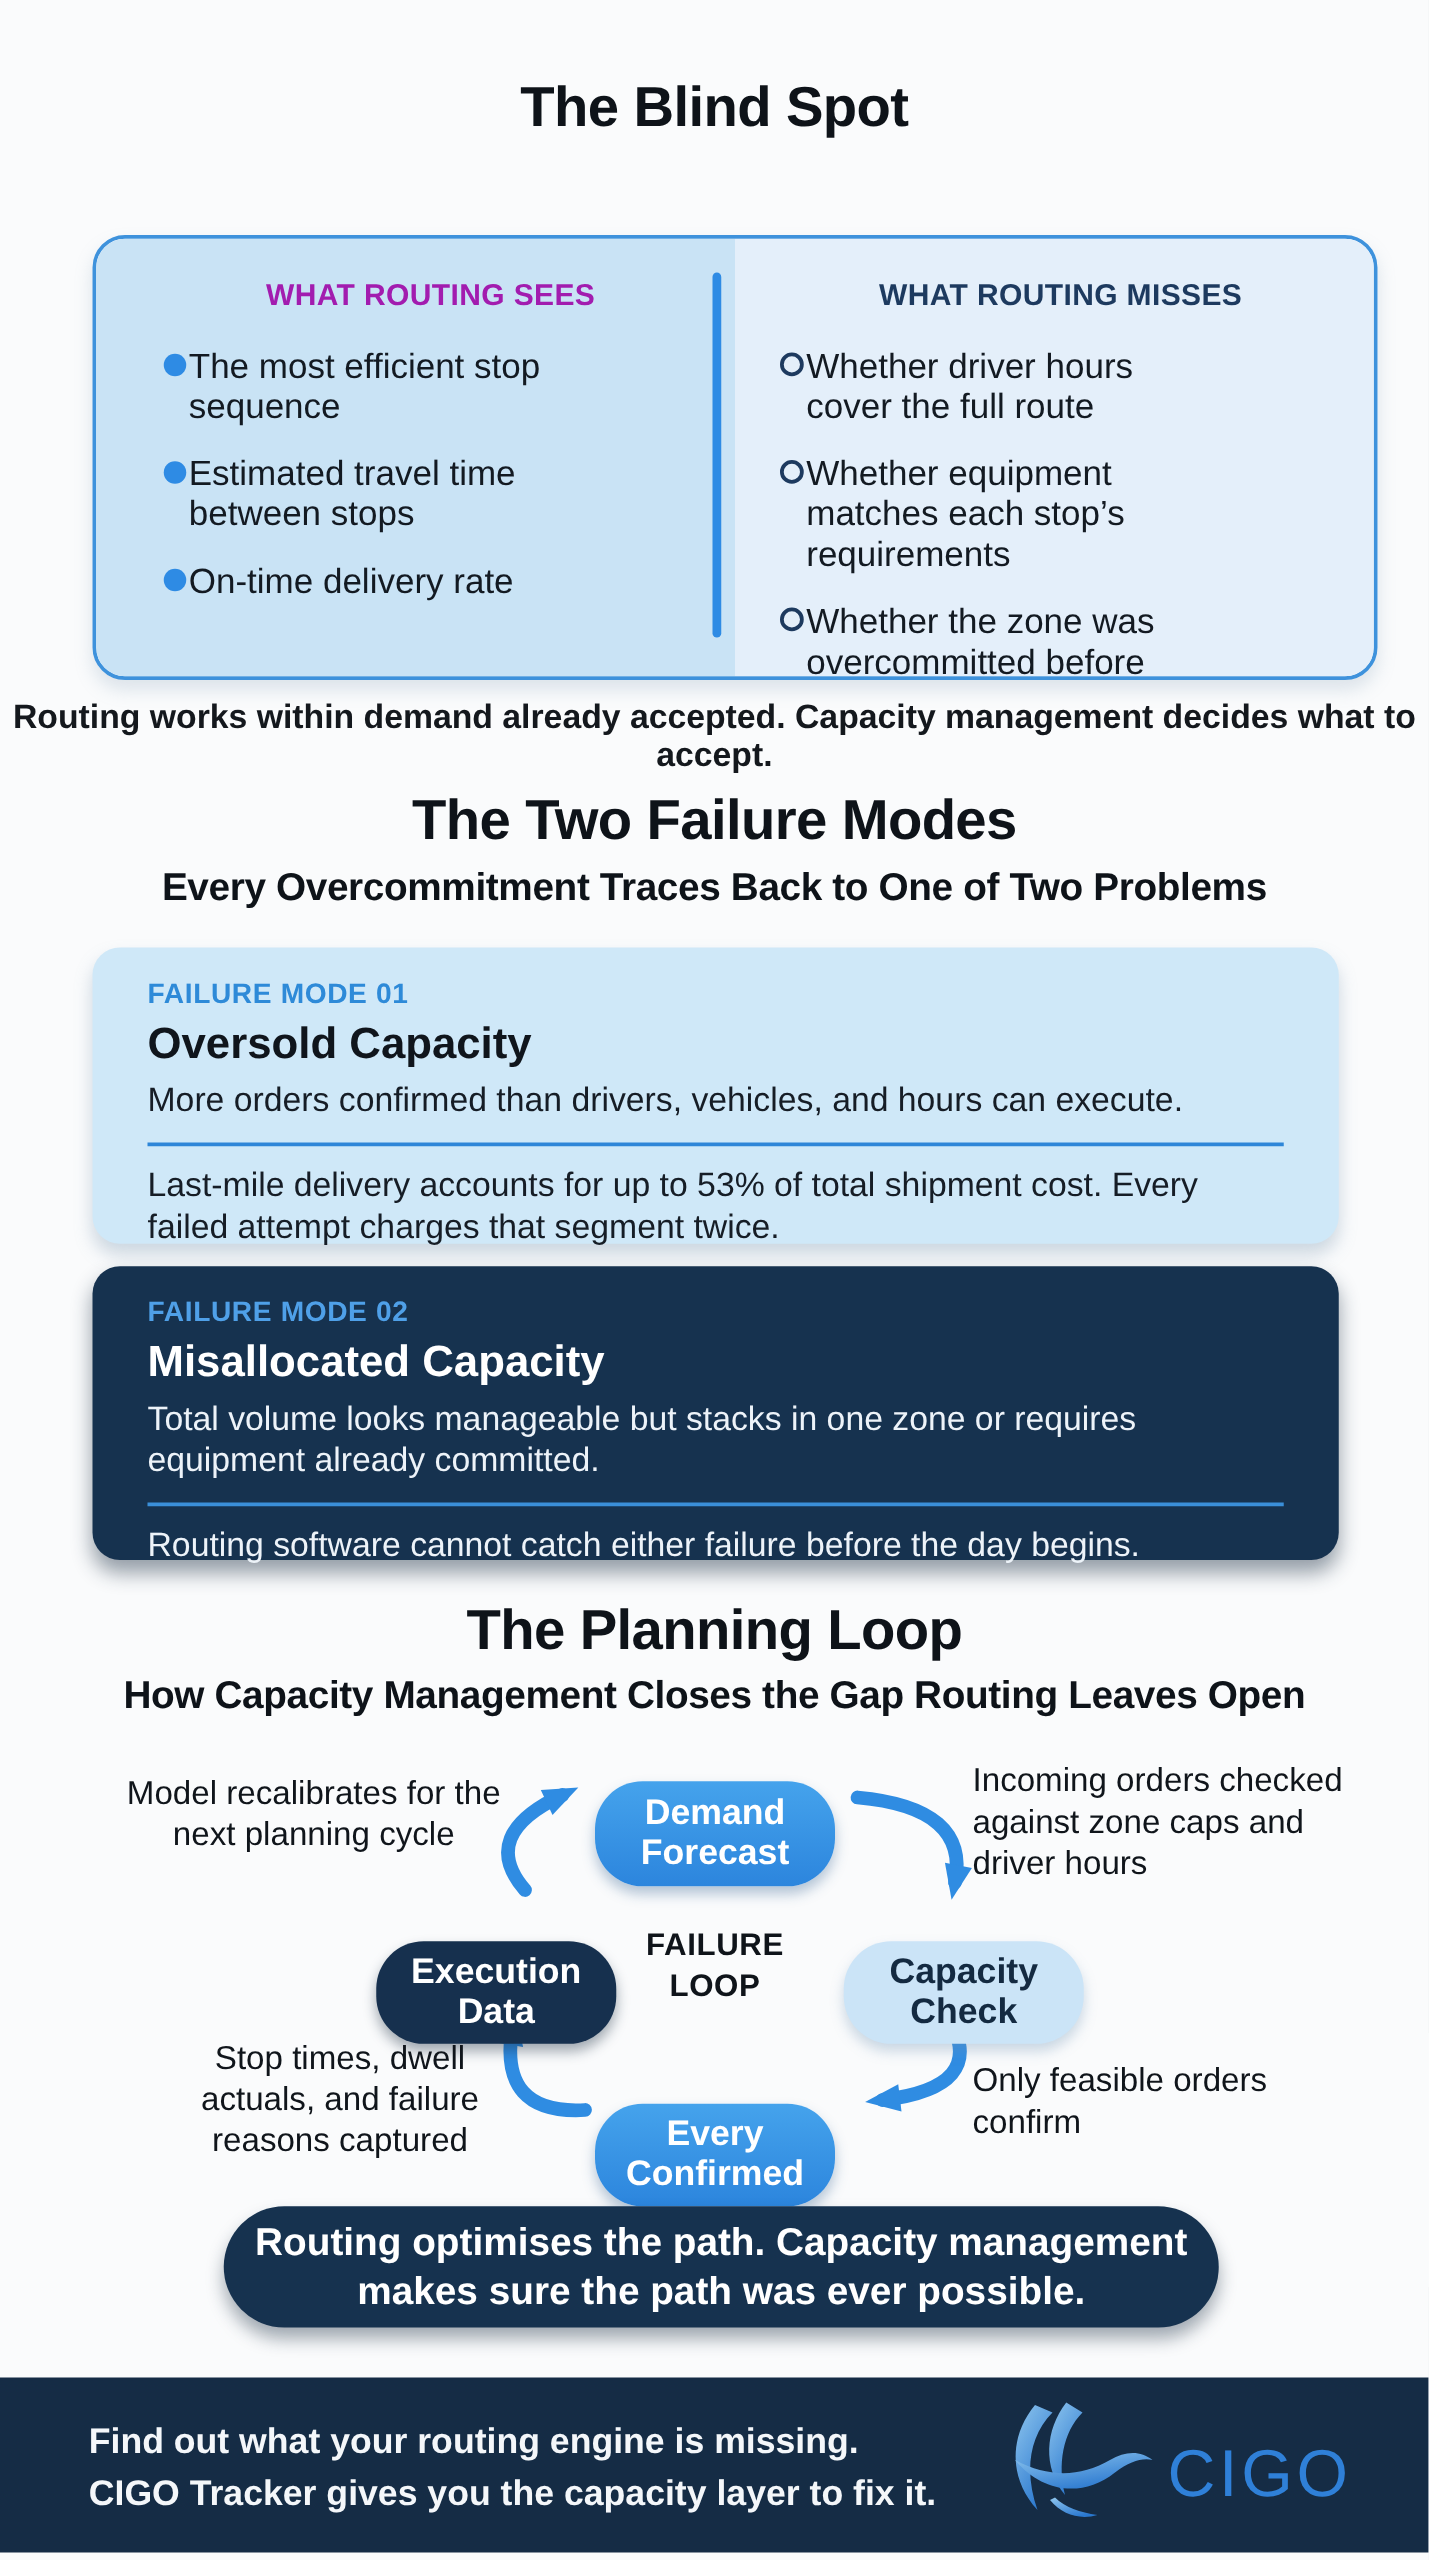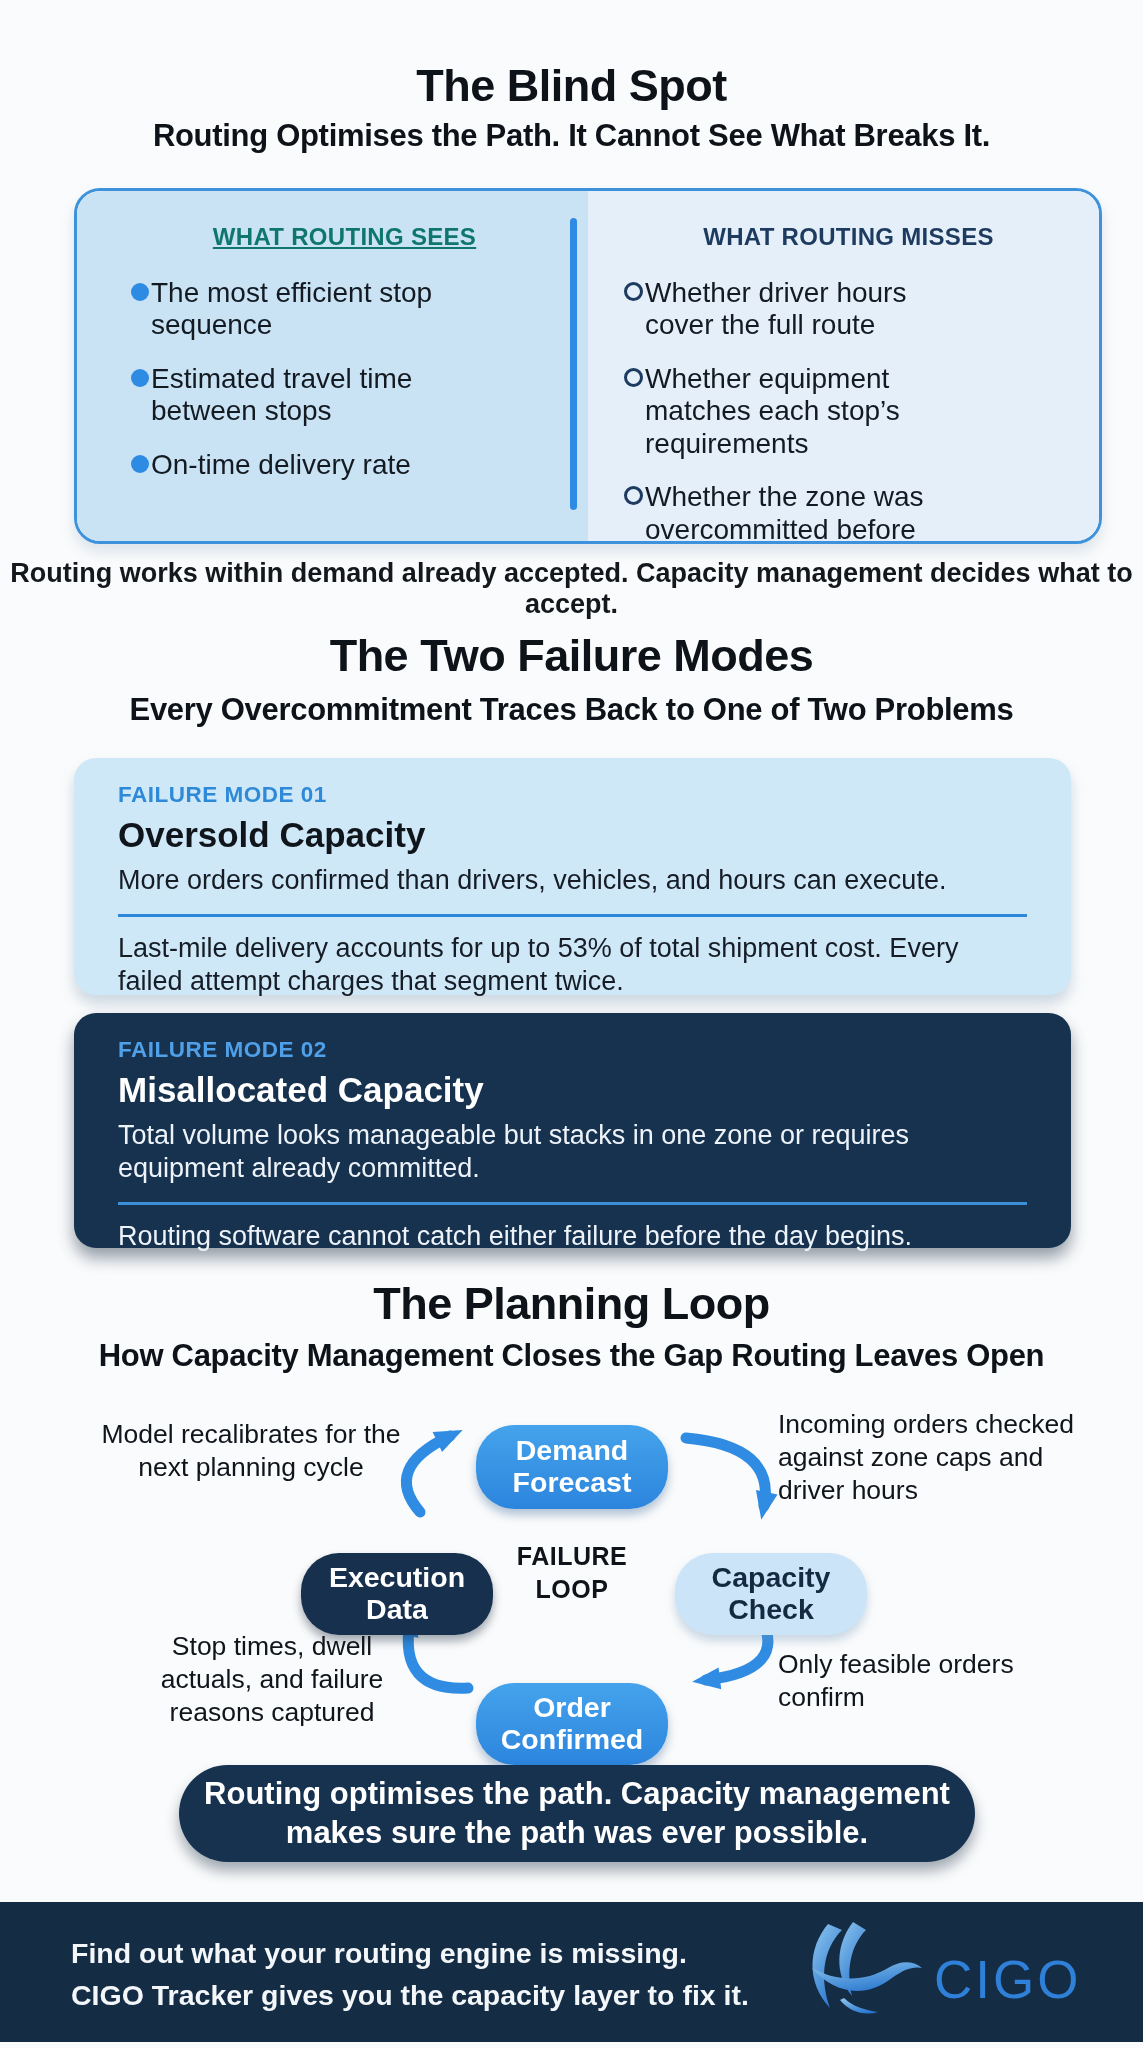--- a/index.html
+++ b/index.html
@@ -19,21 +19,21 @@
   
   .bs-box {
     left:74px; top:188px; width:1028px; height:356px;
     border:3px solid #3e92dc; border-radius:26px; overflow:hidden;
     display:flex; box-shadow:0 8px 14px rgba(130,160,185,0.25);
   }
   .bs-half { width:50%; height:100%; padding-top:32px; }
   .bs-left  { background:#c9e3f5; padding-left:54px; padding-right:30px; }
   .bs-right { background:#e4effa; padding-left:36px; padding-right:26px; }
   .bs-header { text-align:center; font-size:24px; font-weight:700; letter-spacing:0.3px; margin-bottom:26px; }
-  .bs-left  .bs-header { color:#0f766e;text-decoration:underline; }
+  .bs-left  .bs-header { color:#a21caf; }
   .bs-right .bs-header { color:#1d3a5f; }
   .bs-item { display:flex; gap:2px; margin-bottom:21px; align-items:flex-start; }
   .bs-item-text { font-size:28px; font-weight:500; line-height:1.16; color:#131a22; max-width:320px; }
   .dot {
     flex:0 0 auto; width:18px; height:18px; border-radius:50%;
     background:#2e8be4; margin-top:6px;
   }
   .ring {
     flex:0 0 auto; width:19px; height:19px; border-radius:50%;
     border:3px solid #1d3a5f; background:transparent; margin-top:5px;
@@ -107,21 +107,20 @@
   .footer-text { position:absolute; left:71px; top:30px; font-size:28.5px; font-weight:600; color:#f4f7fa; line-height:1.48; }
   .logo { position:absolute; left:798px; top:18px; display:flex; align-items:center; }
   .logo-word { font-size:53px; font-weight:400; letter-spacing:3px; color:#2f80d8; margin-left:8px; margin-top:18px; }
 </style>
 </head>
 <body>
 
 <div class="canvas">
 
   <div class="abs center h1" style="top:60px;">The Blind Spot</div>
-  <div class="abs center h2" style="top:118px;">Routing Optimises the Path. It Cannot See What Breaks It.</div>
 
   <div class="abs bs-box">
     <div class="bs-half bs-left">
       <div class="bs-header">WHAT ROUTING SEES</div>
       <div class="bs-item">
         <span class="dot"></span>
         <span class="bs-item-text">The most efficient stop sequence</span>
       </div>
       <div class="bs-item">
         <span class="dot"></span>
@@ -182,21 +181,21 @@
         </marker>
       </defs>
       <path d="M 420 122 Q 382 78 450 46" fill="none" stroke="#2f8ce2" stroke-width="11" stroke-linecap="round" marker-end="url(#ah)"></path>
       <path d="M 686 48 Q 776 56 764 116" fill="none" stroke="#2f8ce2" stroke-width="11" stroke-linecap="round" marker-end="url(#ah)"></path>
       <path d="M 760 226 Q 790 280 706 290" fill="none" stroke="#2f8ce2" stroke-width="11" stroke-linecap="round" marker-end="url(#ah)"></path>
       <path d="M 468 298 Q 398 302 410 232" fill="none" stroke="#2f8ce2" stroke-width="11" stroke-linecap="round" marker-end="url(#ah)"></path>
     </svg>
 
     <div class="node node-blue n-demand">Demand Forecast</div>
     <div class="node node-light n-capacity">Capacity Check</div>
-    <div class="node node-blue n-order">Order Confirmed</div>
+    <div class="node node-blue n-order">Every Confirmed</div>
     <div class="node node-dark n-execution">Execution Data</div>
 
     <div class="loop-center">
       <div>FAILURE</div>
       <div>LOOP</div>
     </div>
 
     <div class="ann ann-tl">Model recalibrates for the next planning cycle</div>
     <div class="ann ann-tr">Incoming orders checked against zone caps and driver hours</div>
     <div class="ann ann-br">Only feasible orders confirm</div>

